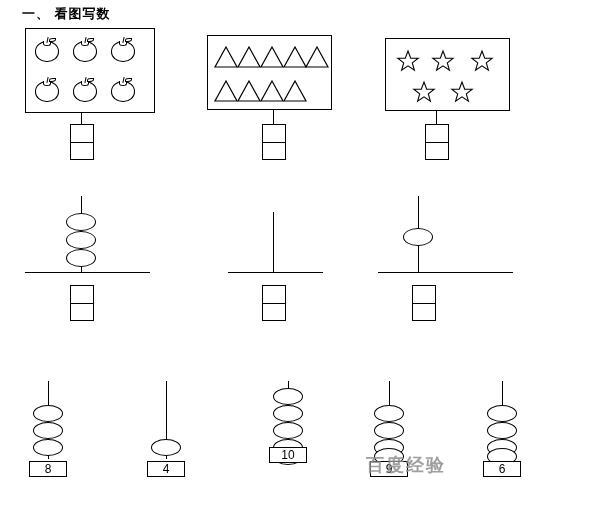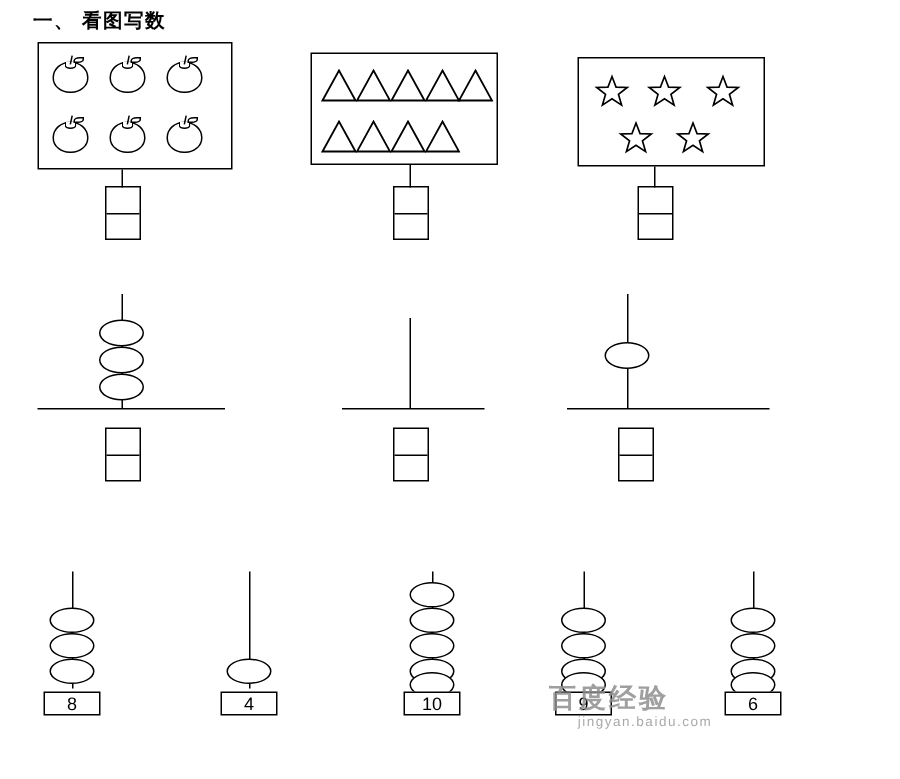--- a/index.html
+++ b/index.html
@@ -275,35 +275,34 @@
   <div class="rod" style="left:166px;top:381px;height:78px;"></div>
   <div class="bead" style="left:151px;top:439px;width:30px;height:17px;"></div>
   <div class="numbox" style="left:147px;top:461px;width:38px;height:16px;">4</div>
 
   <div class="rod" style="left:288px;top:381px;height:78px;"></div>
   <div class="bead" style="left:273px;top:388px;width:30px;height:17px;"></div>
   <div class="bead" style="left:273px;top:405px;width:30px;height:17px;"></div>
   <div class="bead" style="left:273px;top:422px;width:30px;height:17px;"></div>
   <div class="bead" style="left:273px;top:439px;width:30px;height:17px;"></div>
   <div class="bead" style="left:273px;top:448px;width:30px;height:17px;"></div>
-  <div class="numbox" style="left:269px;top:461px;width:38px;height:16px;">10</div>
+  <div class="numbox" style="left:269px;top:447px;width:38px;height:16px;">10</div>
 
   <div class="rod" style="left:389px;top:381px;height:78px;"></div>
   <div class="bead" style="left:374px;top:405px;width:30px;height:17px;"></div>
   <div class="bead" style="left:374px;top:422px;width:30px;height:17px;"></div>
   <div class="bead" style="left:374px;top:439px;width:30px;height:17px;"></div>
   <div class="bead" style="left:374px;top:448px;width:30px;height:17px;"></div>
   <div class="numbox" style="left:370px;top:461px;width:38px;height:16px;">9</div>
 
   <div class="rod" style="left:502px;top:381px;height:78px;"></div>
   <div class="bead" style="left:487px;top:405px;width:30px;height:17px;"></div>
   <div class="bead" style="left:487px;top:422px;width:30px;height:17px;"></div>
   <div class="bead" style="left:487px;top:439px;width:30px;height:17px;"></div>
   <div class="bead" style="left:487px;top:448px;width:30px;height:17px;"></div>
   <div class="numbox" style="left:483px;top:461px;width:38px;height:16px;">6</div>
 
 
   <div class="watermark">
     <div class="wm-main">百度经验</div>
-    <div class="wm-sub">jingyan.baidu.com</div>
   </div>
 
 </div>
 
 </body></html>

